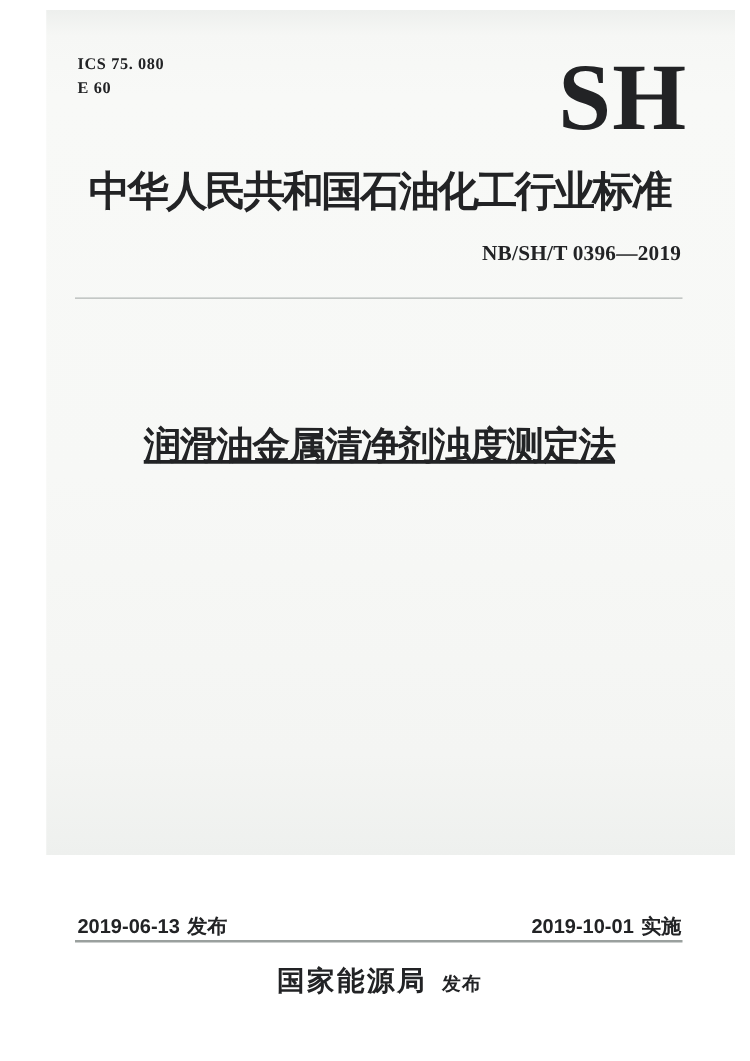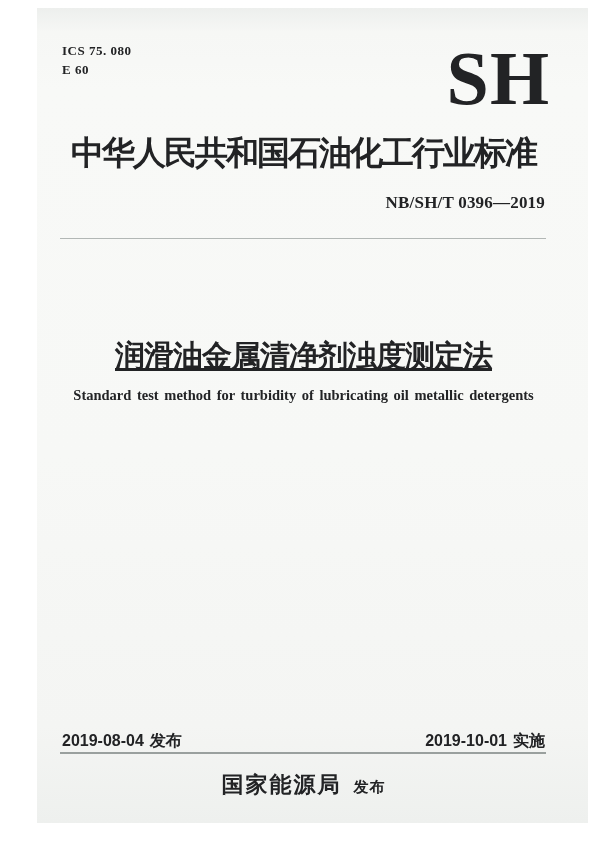--- a/index.html
+++ b/index.html
@@ -2,21 +2,21 @@
 <html><head>
 <meta charset="utf-8">
 <style>
   * { margin:0; padding:0; box-sizing:border-box; }
   html,body { width:600px; height:849px; background:#ffffff; overflow:hidden;
               font-family:"Liberation Sans", sans-serif; }
   .canvas { position:relative; width:600px; height:849px; background:#ffffff; }
 
   
   .sheet {
-    position:absolute; left:37px; top:8px; width:551px; height:815px;
+    position:absolute; left:37px; top:8px; width:551px; height:676px;
     background:linear-gradient(180deg,#edefed 0%,#f6f7f5 3%,#f8f9f7 10%,
                #f7f8f6 55%,#f4f5f3 88%,#eef0ee 100%);
     color:#222325;
   }
 
   
   .abs { position:absolute; }
 
   .ics-block { left:25px; top:33px; font:bold 13px/19px "Liberation Serif", serif;
                letter-spacing:.5px; }
@@ -62,25 +62,24 @@
     <div class="abs logo">SH</div>
 
     <div class="abs category-title">中华人民共和国石油化工行业标准</div>
 
     <div class="abs std-number">NB/SH/T 0396—2019</div>
 
     <div class="abs rule-top"></div>
 
     <div class="abs title-cn">润滑油金属清净剂浊度测定法</div>
 
-    <div class="abs title-en">Standard test method for turbidity of lubricating oil metallic detergents</div>
 
     <div class="abs date-row">
       <div class="date-left">
-        <span>2019-08-04</span><span class="cn">发布</span>
+        <span>2019-06-13</span><span class="cn">发布</span>
       </div>
       <div class="date-right">
         <span>2019-10-01</span><span class="cn">实施</span>
       </div>
     </div>
 
     <div class="abs rule-bottom"></div>
 
     <div class="abs publisher-row">
       <span class="publisher-name">国家能源局</span><span class="publisher-action">发布</span>

